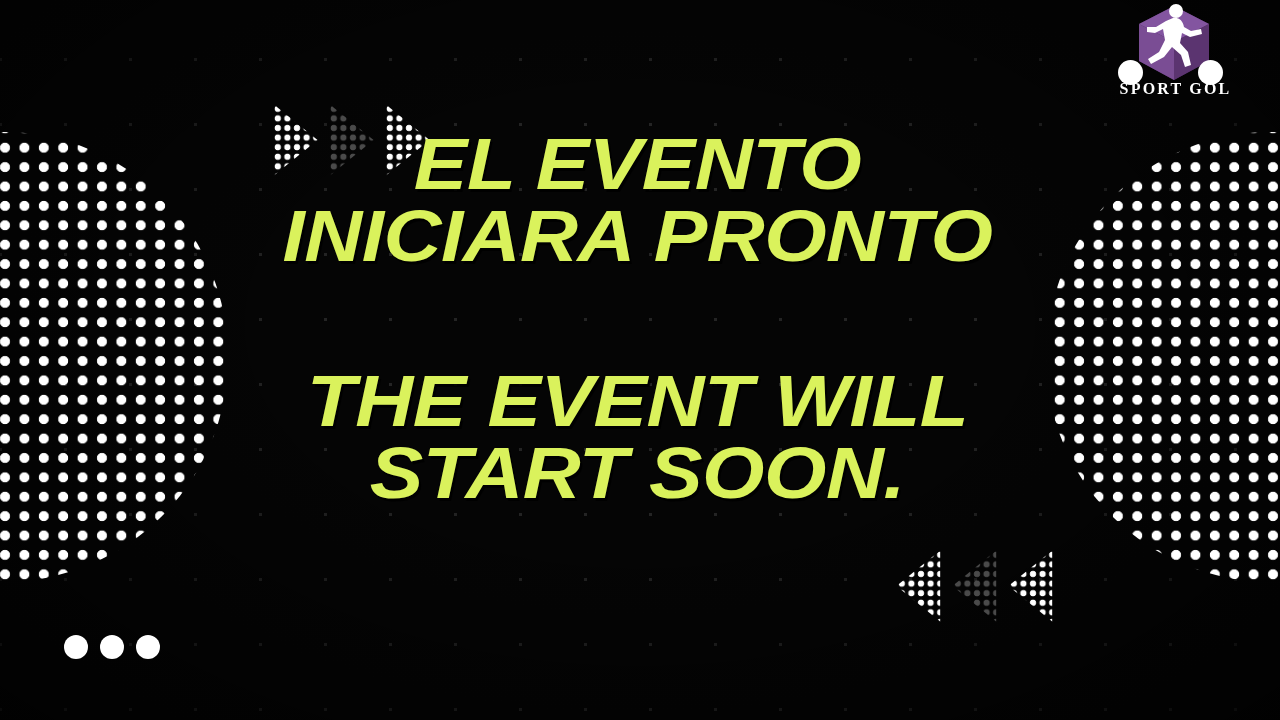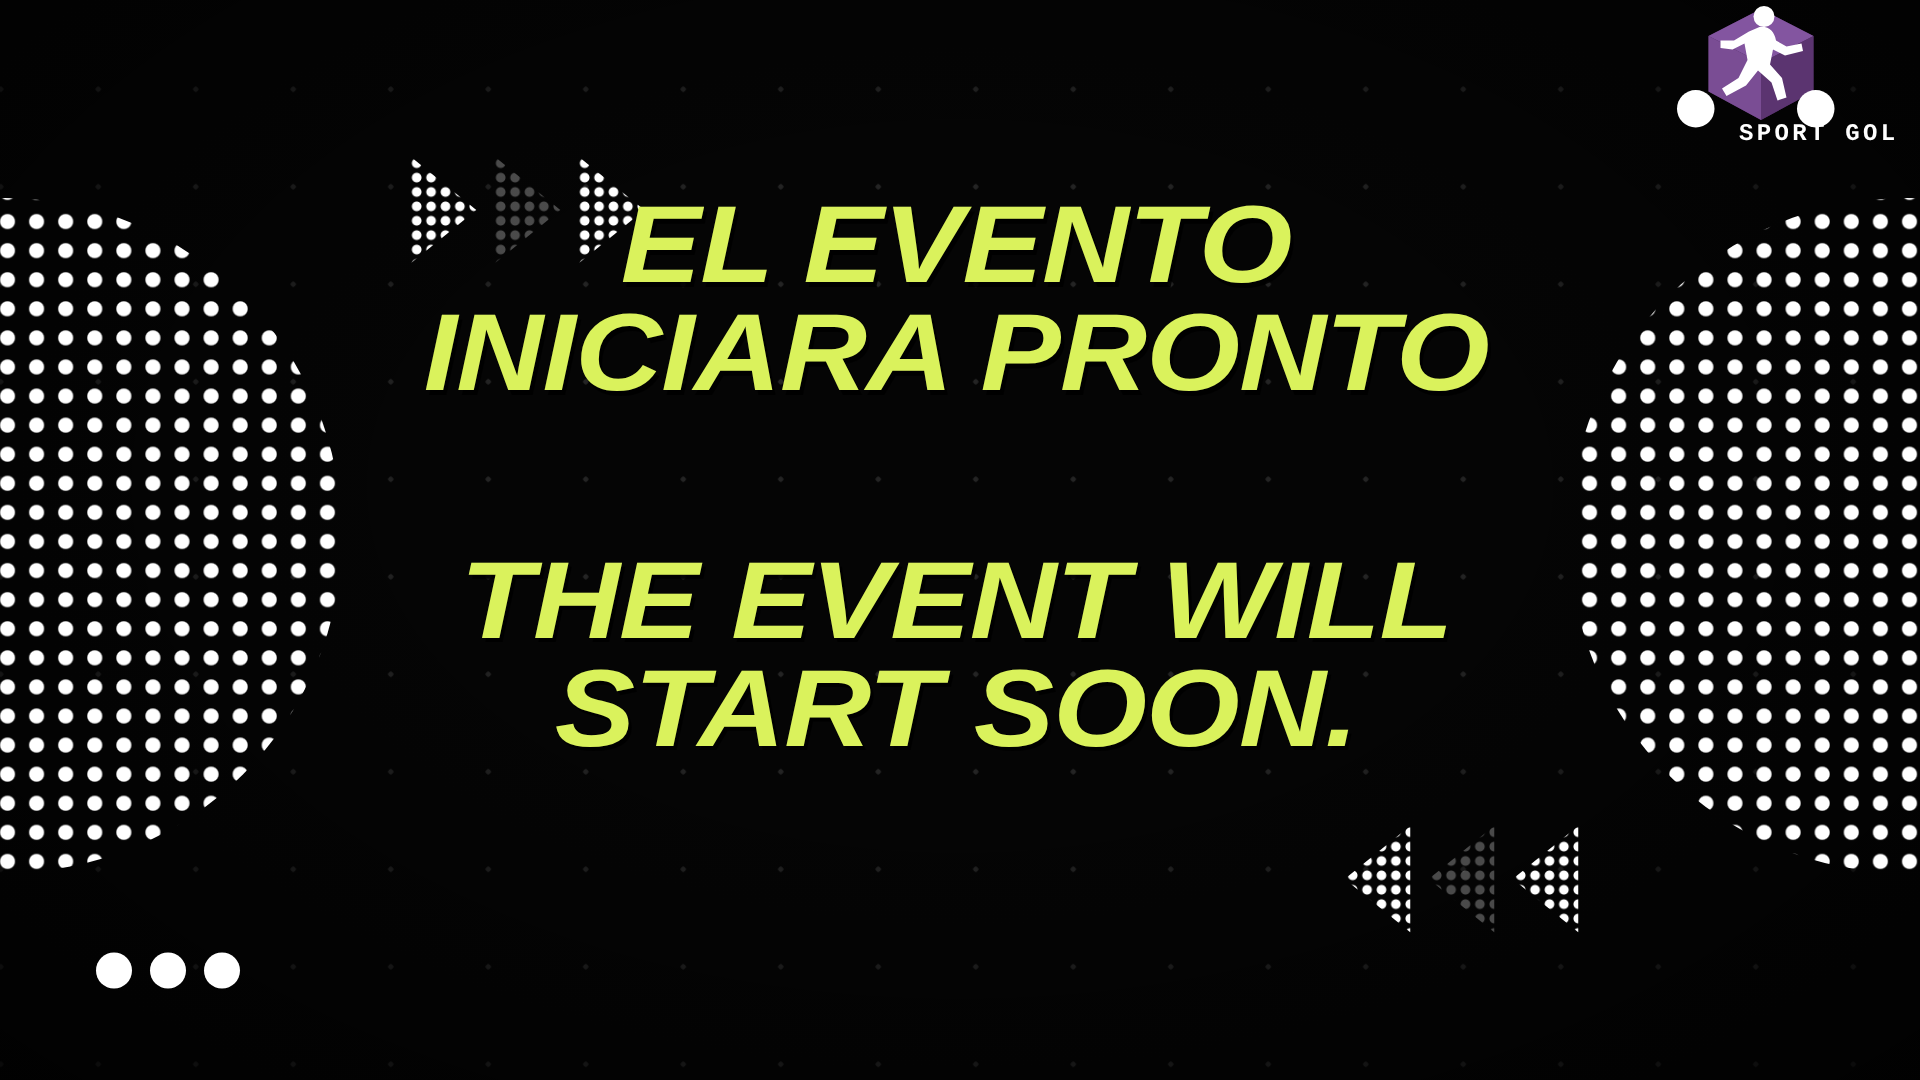--- a/index.html
+++ b/index.html
@@ -166,22 +166,21 @@
   #logo-wordmark {
     position: absolute;
     left: 0;
     top: 78px;
     width: 125px;
     text-align: center;
     color: #ffffff;
     font-size: 16px;
     font-weight: 700;
     letter-spacing: 2.2px;
-    font-family: Liberation Mono, monospace;
-    margin-left: 37px;
+    font-family: Liberation Serif, serif;
   }
   #logo-subtext {
     position: absolute;
     left: 0;
     top: 95px;
     width: 125px;
     text-align: center;
     color: #2b2b2b;
     font-size: 6px;
     font-weight: 700;

